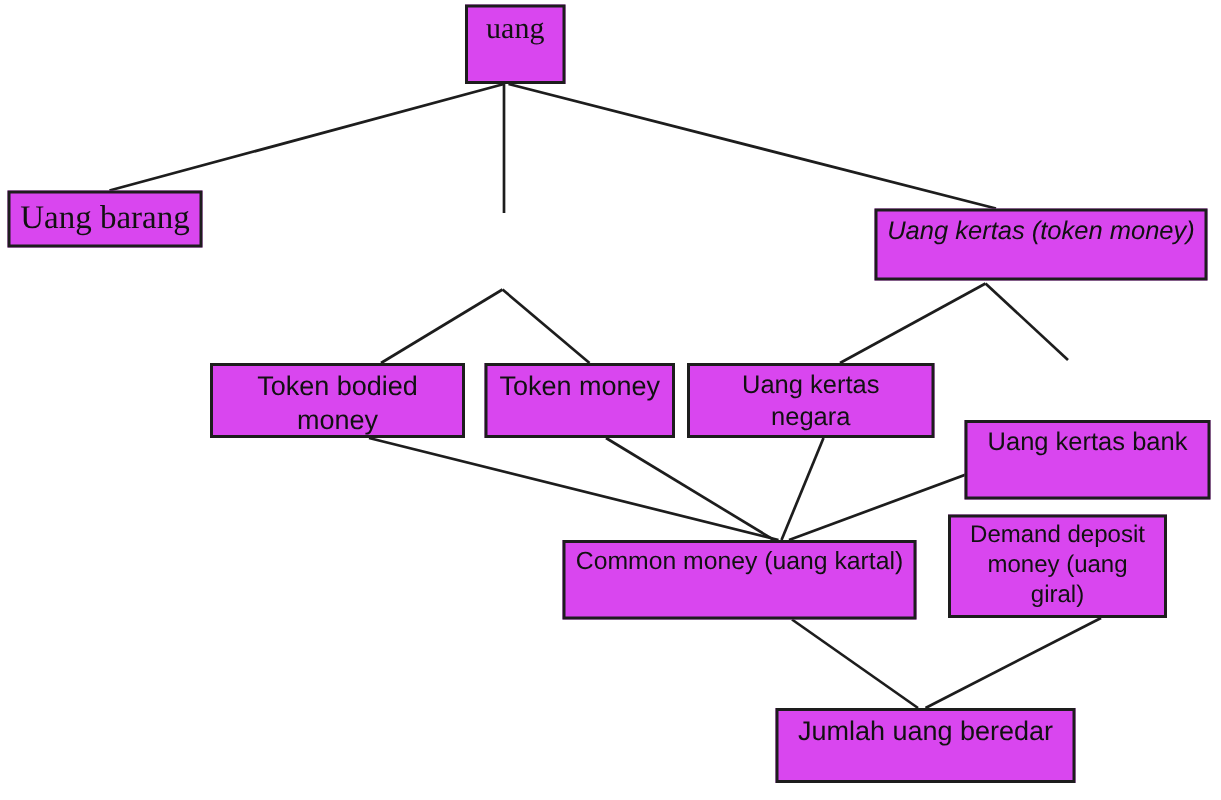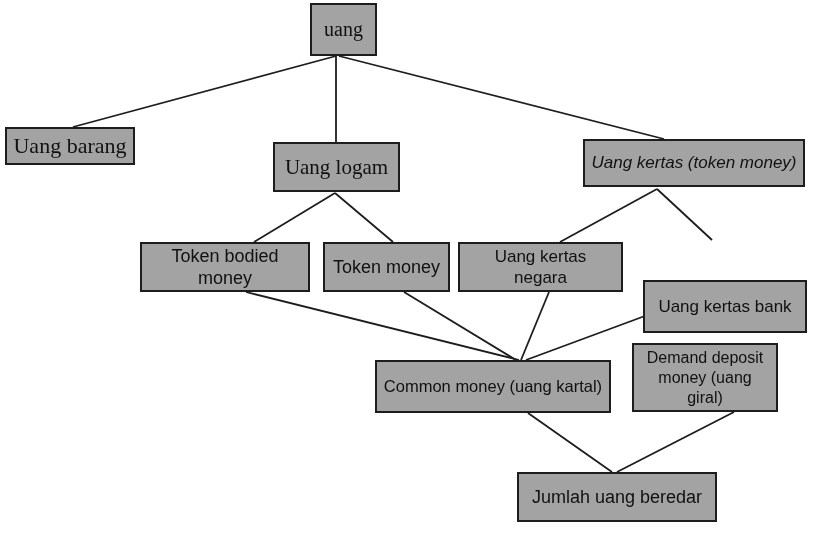--- a/index.html
+++ b/index.html
@@ -19,23 +19,22 @@
     position: absolute;
     left: 0;
     top: 0;
     width: 100%;
     height: 100%;
   }
   .node {
     position: absolute;
     box-sizing: border-box;
     border: 2px solid #1d1d1d;
-    background: #a3a3a3;
+    background: #d946ef;
     display: flex;
-    align-items: center;
     justify-content: center;
     text-align: center;
     color: #111111;
     line-height: 1.25;
     padding: 2px 6px;
   }
   .node.serif {
     font-family: "Liberation Serif", "DejaVu Serif", serif;
   }
   .node.sans {
@@ -61,23 +60,20 @@
       <line x1="528" y1="413" x2="612" y2="472" stroke="#1d1d1d" stroke-width="1.8"></line>
       <line x1="734" y1="412" x2="617" y2="472" stroke="#1d1d1d" stroke-width="1.8"></line>
     </svg>
 
 <div class="node serif" style="left: 310px; top: 3px; width: 67px; height: 53px; font-size: 20px; border-color: rgb(29, 29, 29); color: rgb(17, 17, 17);">
       <span>uang</span>
     </div>
     <div class="node serif" style="left: 5px; top: 127px; width: 130px; height: 38px; font-size: 22px; border-color: rgb(29, 29, 29); color: rgb(17, 17, 17);">
       <span>Uang barang</span>
     </div>
-    <div class="node serif" style="left: 273px; top: 142px; width: 127px; height: 50px; font-size: 21px; border-color: rgb(29, 29, 29); color: rgb(17, 17, 17);">
-      <span>Uang logam</span>
-    </div>
     <div class="node sans" style="left: 583px; top: 139px; width: 222px; height: 48px; font-size: 17px; border-color: rgb(29, 29, 29); color: rgb(17, 17, 17); font-style: italic;">
       <span>Uang kertas (token money)</span>
     </div>
     <div class="node sans" style="left: 140px; top: 242px; width: 170px; height: 50px; font-size: 18px; border-color: rgb(29, 29, 29); color: rgb(17, 17, 17);">
       <span>Token bodied money</span>
     </div>
     <div class="node sans" style="left: 323px; top: 242px; width: 127px; height: 50px; font-size: 18px; border-color: rgb(29, 29, 29); color: rgb(17, 17, 17);">
       <span>Token money</span>
     </div>
     <div class="node sans" style="left: 458px; top: 242px; width: 165px; height: 50px; font-size: 17px; border-color: rgb(29, 29, 29); color: rgb(17, 17, 17);">

